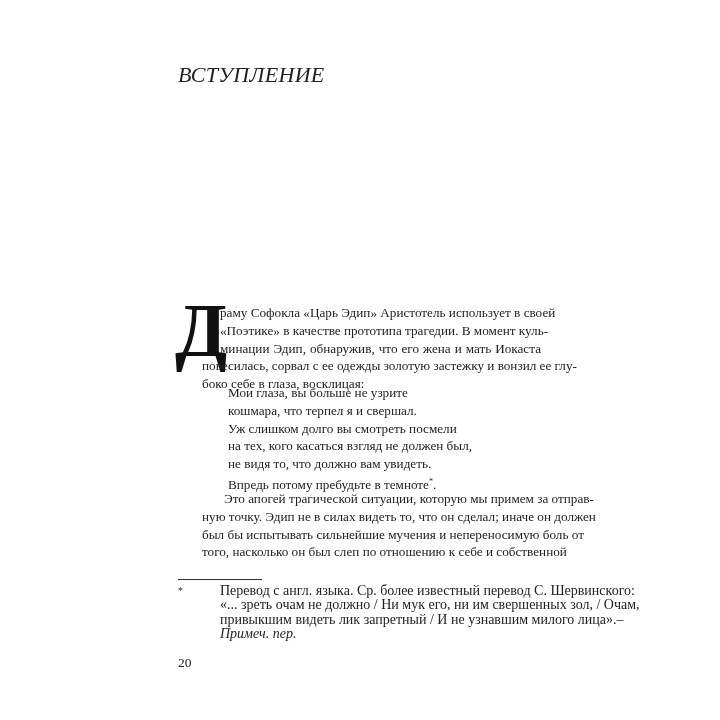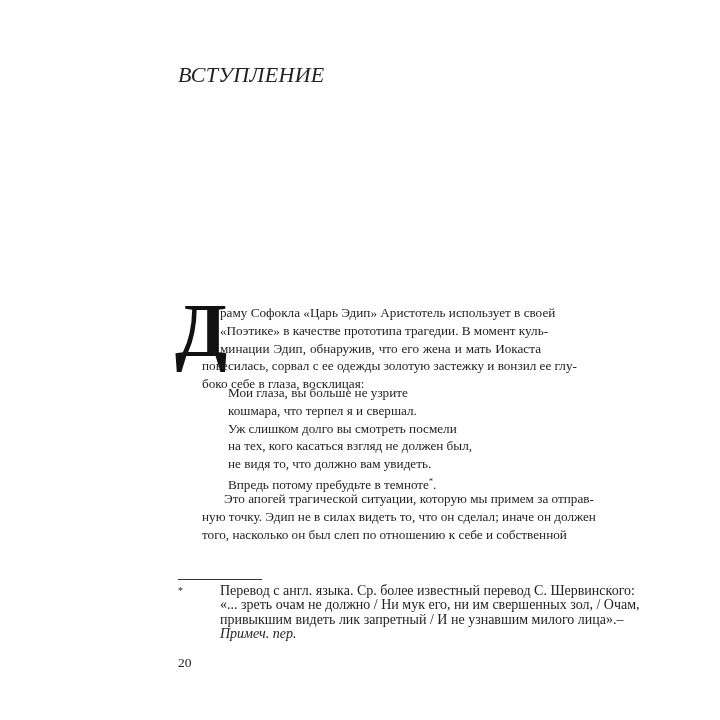--- a/index.html
+++ b/index.html
@@ -76,20 +76,21 @@
     <span class="v">кошмара, что терпел я и свершал.</span>
     <span class="v">Уж слишком долго вы смотреть посмели</span>
     <span class="v">на тех, кого касаться взгляд не должен был,</span>
     <span class="v">не видя то, что должно вам увидеть.</span>
     <span class="v"><span>Впредь потому пребудьте в темноте</span><sup style="font-size:8px">*</sup><span>.</span></span>
   </div>
 
   <div class="body-text para2">
     <span class="line first">Это апогей трагической ситуации, которую мы примем за отправ-</span>
     <span class="line">ную точку. Эдип не в силах видеть то, что он сделал; иначе он должен</span>
+    <span class="line">был бы испытывать сильнейшие мучения и непереносимую боль от</span>
     <span class="line">того, насколько он был слеп по отношению к себе и собственной</span>
   </div>
 
   <div class="fn-rule"></div>
 
   <div class="footnote">
     <span class="fn-mark">*</span>
     <div class="fn-body">
       <span class="line">Перевод с англ. языка. Ср. более известный перевод С. Шервинского:</span>
       <span class="line">«... зреть очам не должно / Ни мук его, ни им свершенных зол, / Очам,</span>

